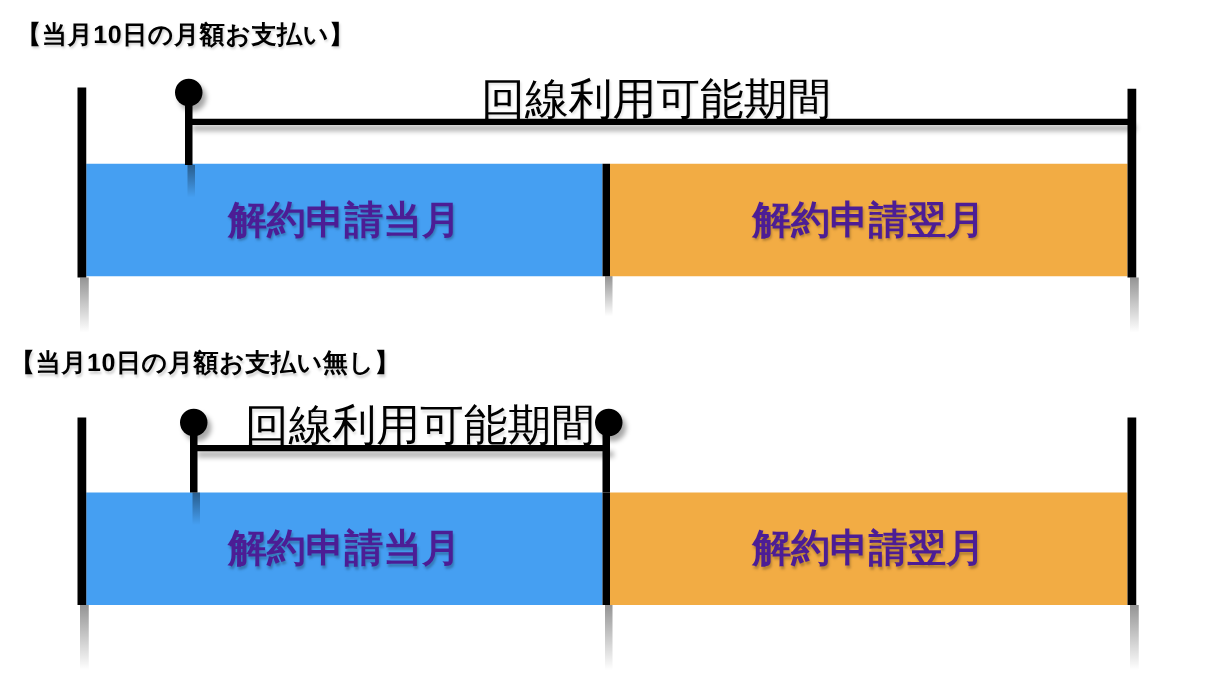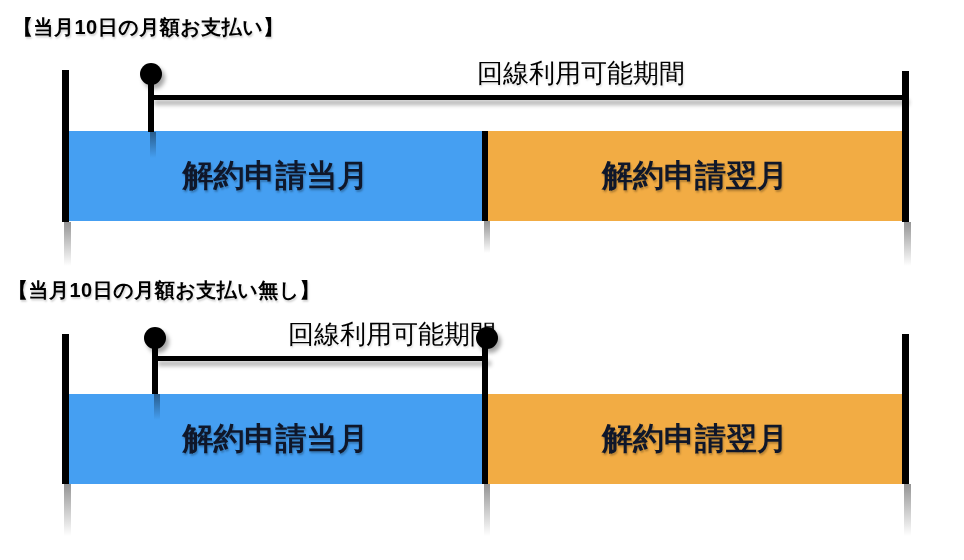--- a/index.html
+++ b/index.html
@@ -5,21 +5,21 @@
   html,body{margin:0;padding:0;background:#ffffff;}
   .canvas{
     position:relative;width:964px;height:560px;background:#ffffff;overflow:hidden;
     font-family:"Liberation Sans","DejaVu Sans",sans-serif;color:#000;padding-left:28px;
   }
   .title{
     position:absolute;font-size:20px;font-weight:bold;white-space:nowrap;
     text-shadow:1px 2px 2px rgba(0,0,0,0.18);letter-spacing:0.5px;z-index:3;
   }
   .period-label{
-    position:absolute;font-size:26px;font-weight:400;text-align:right;white-space:nowrap;
+    position:absolute;font-size:35px;font-weight:400;text-align:left;white-space:nowrap;
     text-shadow:1px 2px 2px rgba(0,0,0,0.12);z-index:3;
   }
   .tick{
     position:absolute;width:7px;background:var(--line-black,#000);z-index:2;
   }
   .stem{
     position:absolute;width:6px;background:var(--line-black,#000);z-index:2;
   }
   .divider{
     position:absolute;width:6px;background:var(--line-black,#000);z-index:2;
@@ -34,21 +34,21 @@
     position:absolute;width:22px;height:22px;border-radius:50%;
     background:var(--line-black,#000);
     box-shadow:3px 4px 4px rgba(0,0,0,0.35);z-index:2;
   }
   .hline{
     position:absolute;height:5px;background:var(--line-black,#000);
     box-shadow:3px 5px 4px rgba(0,0,0,0.30);z-index:2;
   }
   .bar{
     position:absolute;height:90px;display:flex;align-items:center;justify-content:center;
-    font-size:31px;font-weight:bold;color:#0f172a;white-space:nowrap;
+    font-size:31px;font-weight:bold;color:#4c1d95;white-space:nowrap;
     text-shadow:1px 2px 2px rgba(0,0,0,0.25);z-index:1;
   }
   .bar.blue{background:var(--bar-blue,#459FF2);}
   .bar.orange{background:var(--bar-orange,#F2AC44);font-family:Liberation Serif, serif;}
 
   
   .s1-title{left:13px;top:14px;}
   .s1-tick-left{left:62px;top:70px;height:152px;--stub-h:44px;}
   .s1-tick-right{left:902px;top:71px;height:151px;--stub-h:44px;}
   .s1-dot{left:140px;top:63px;}

